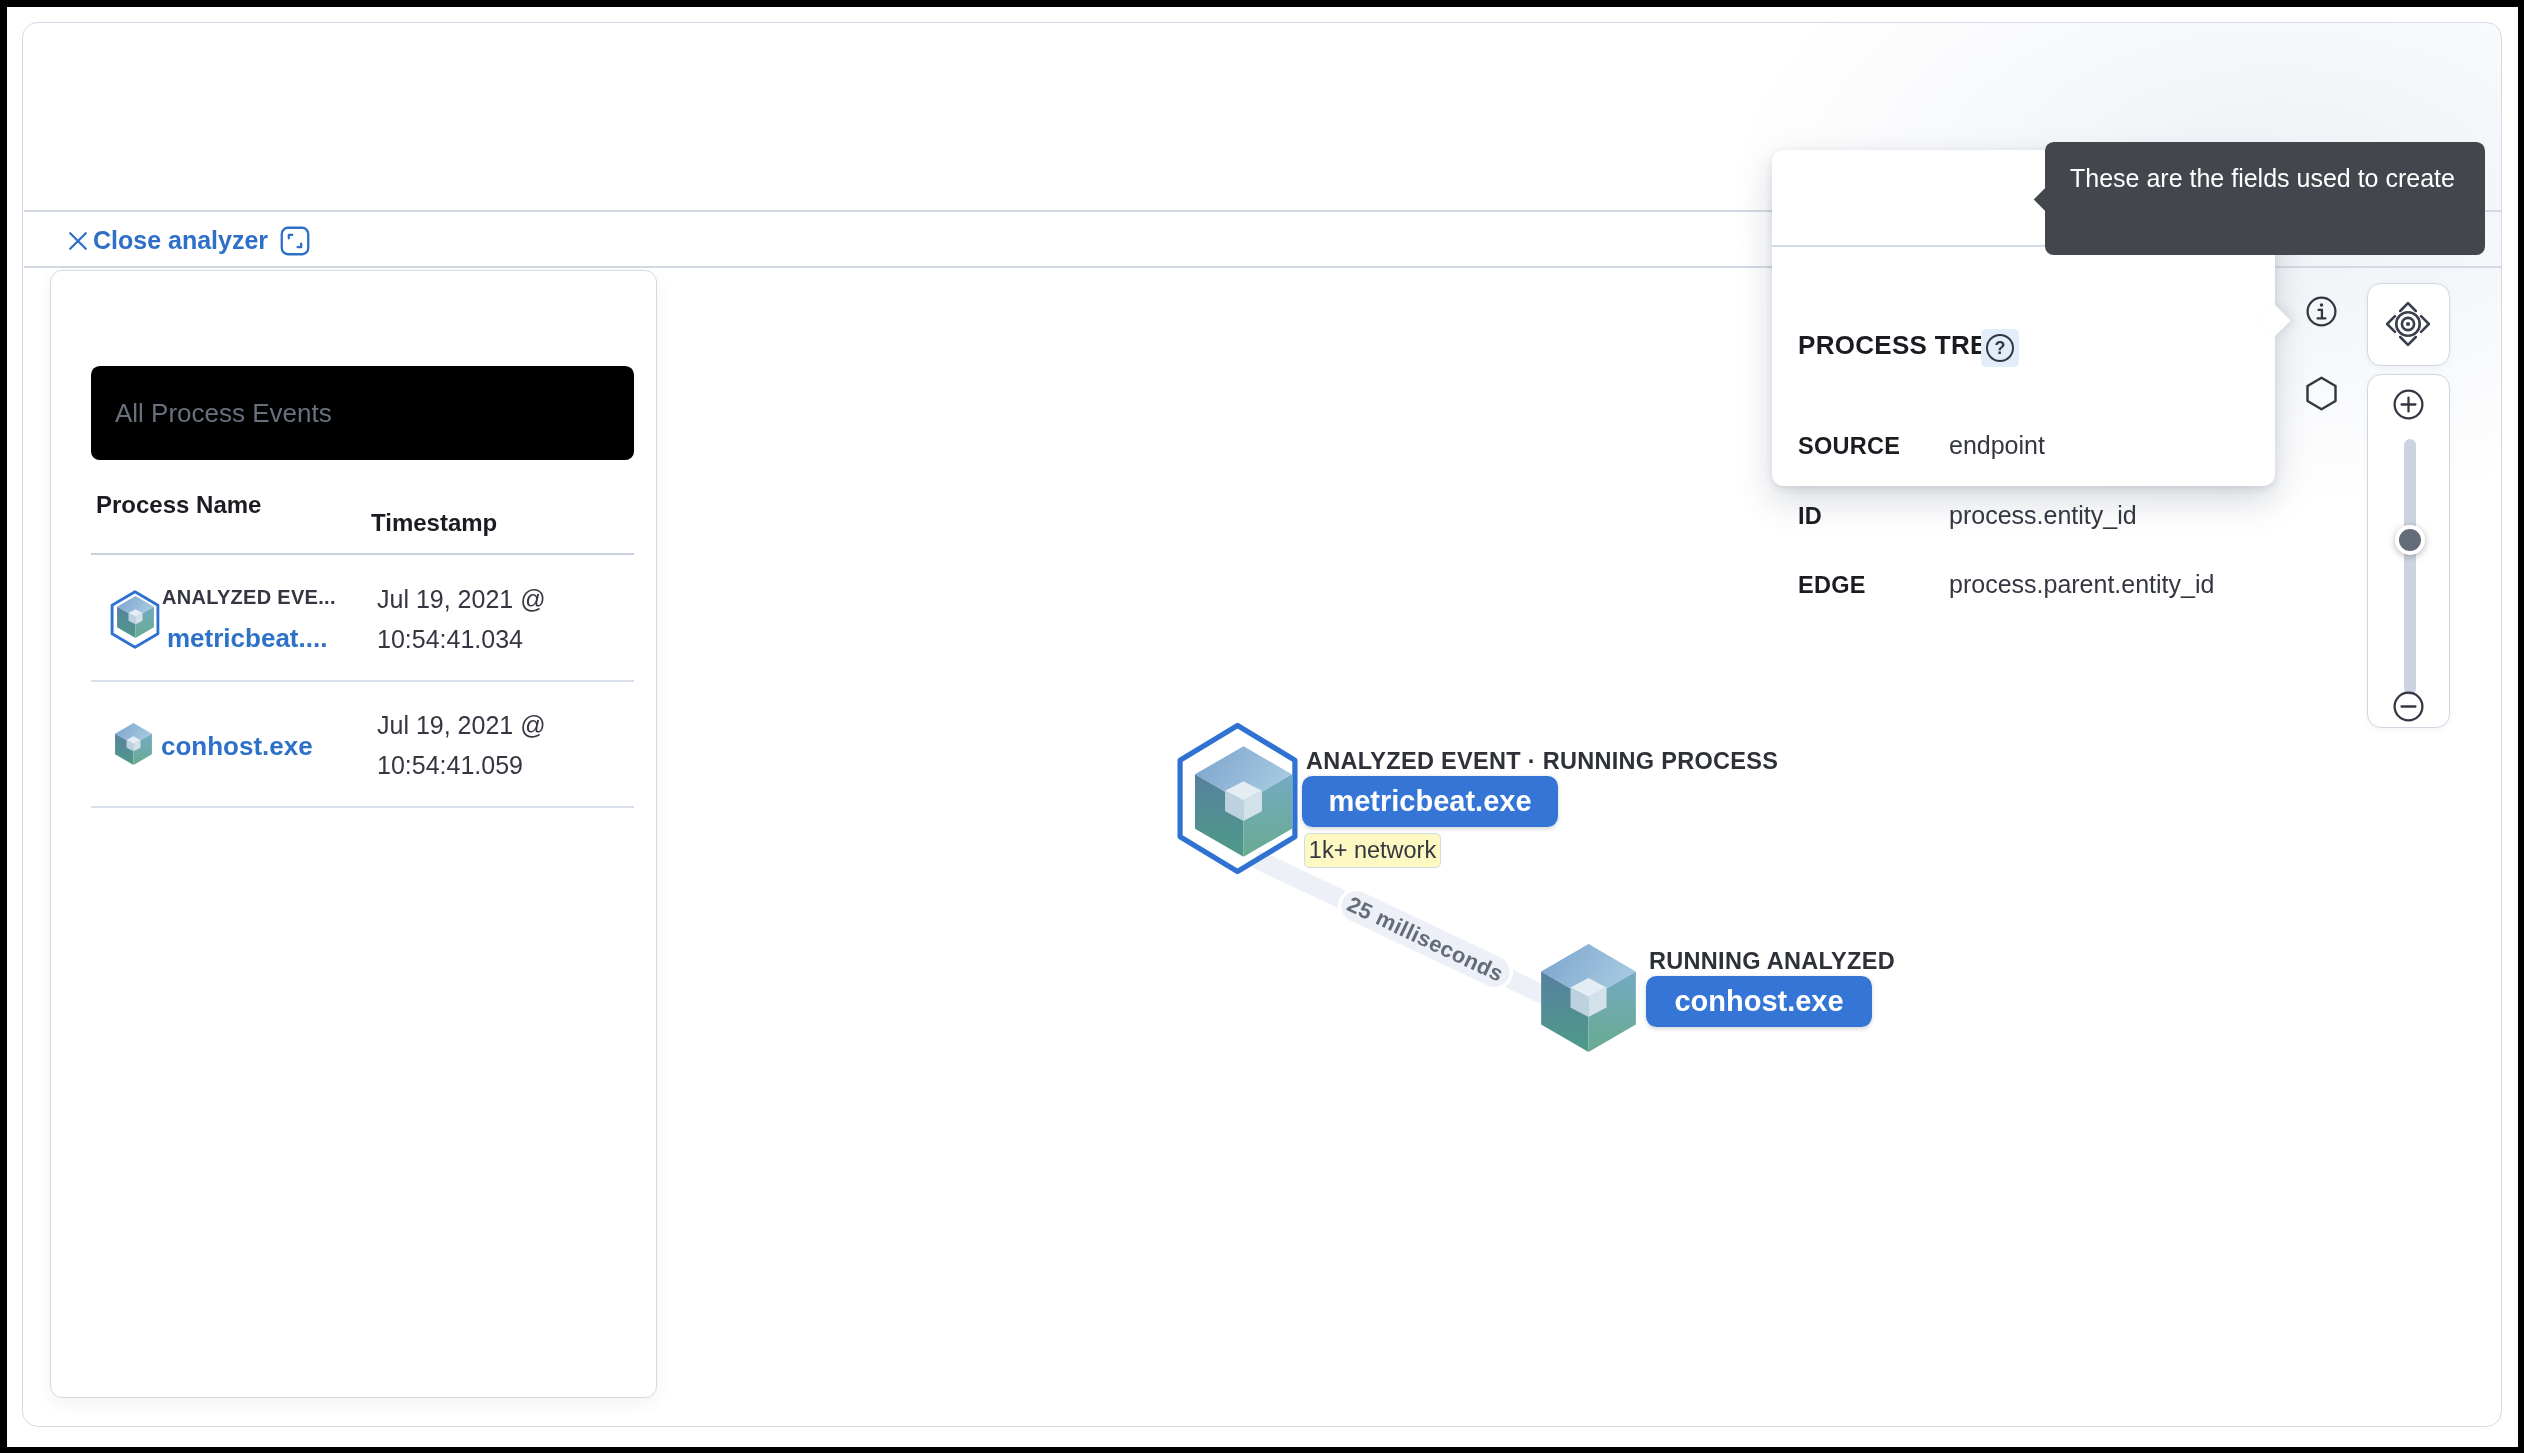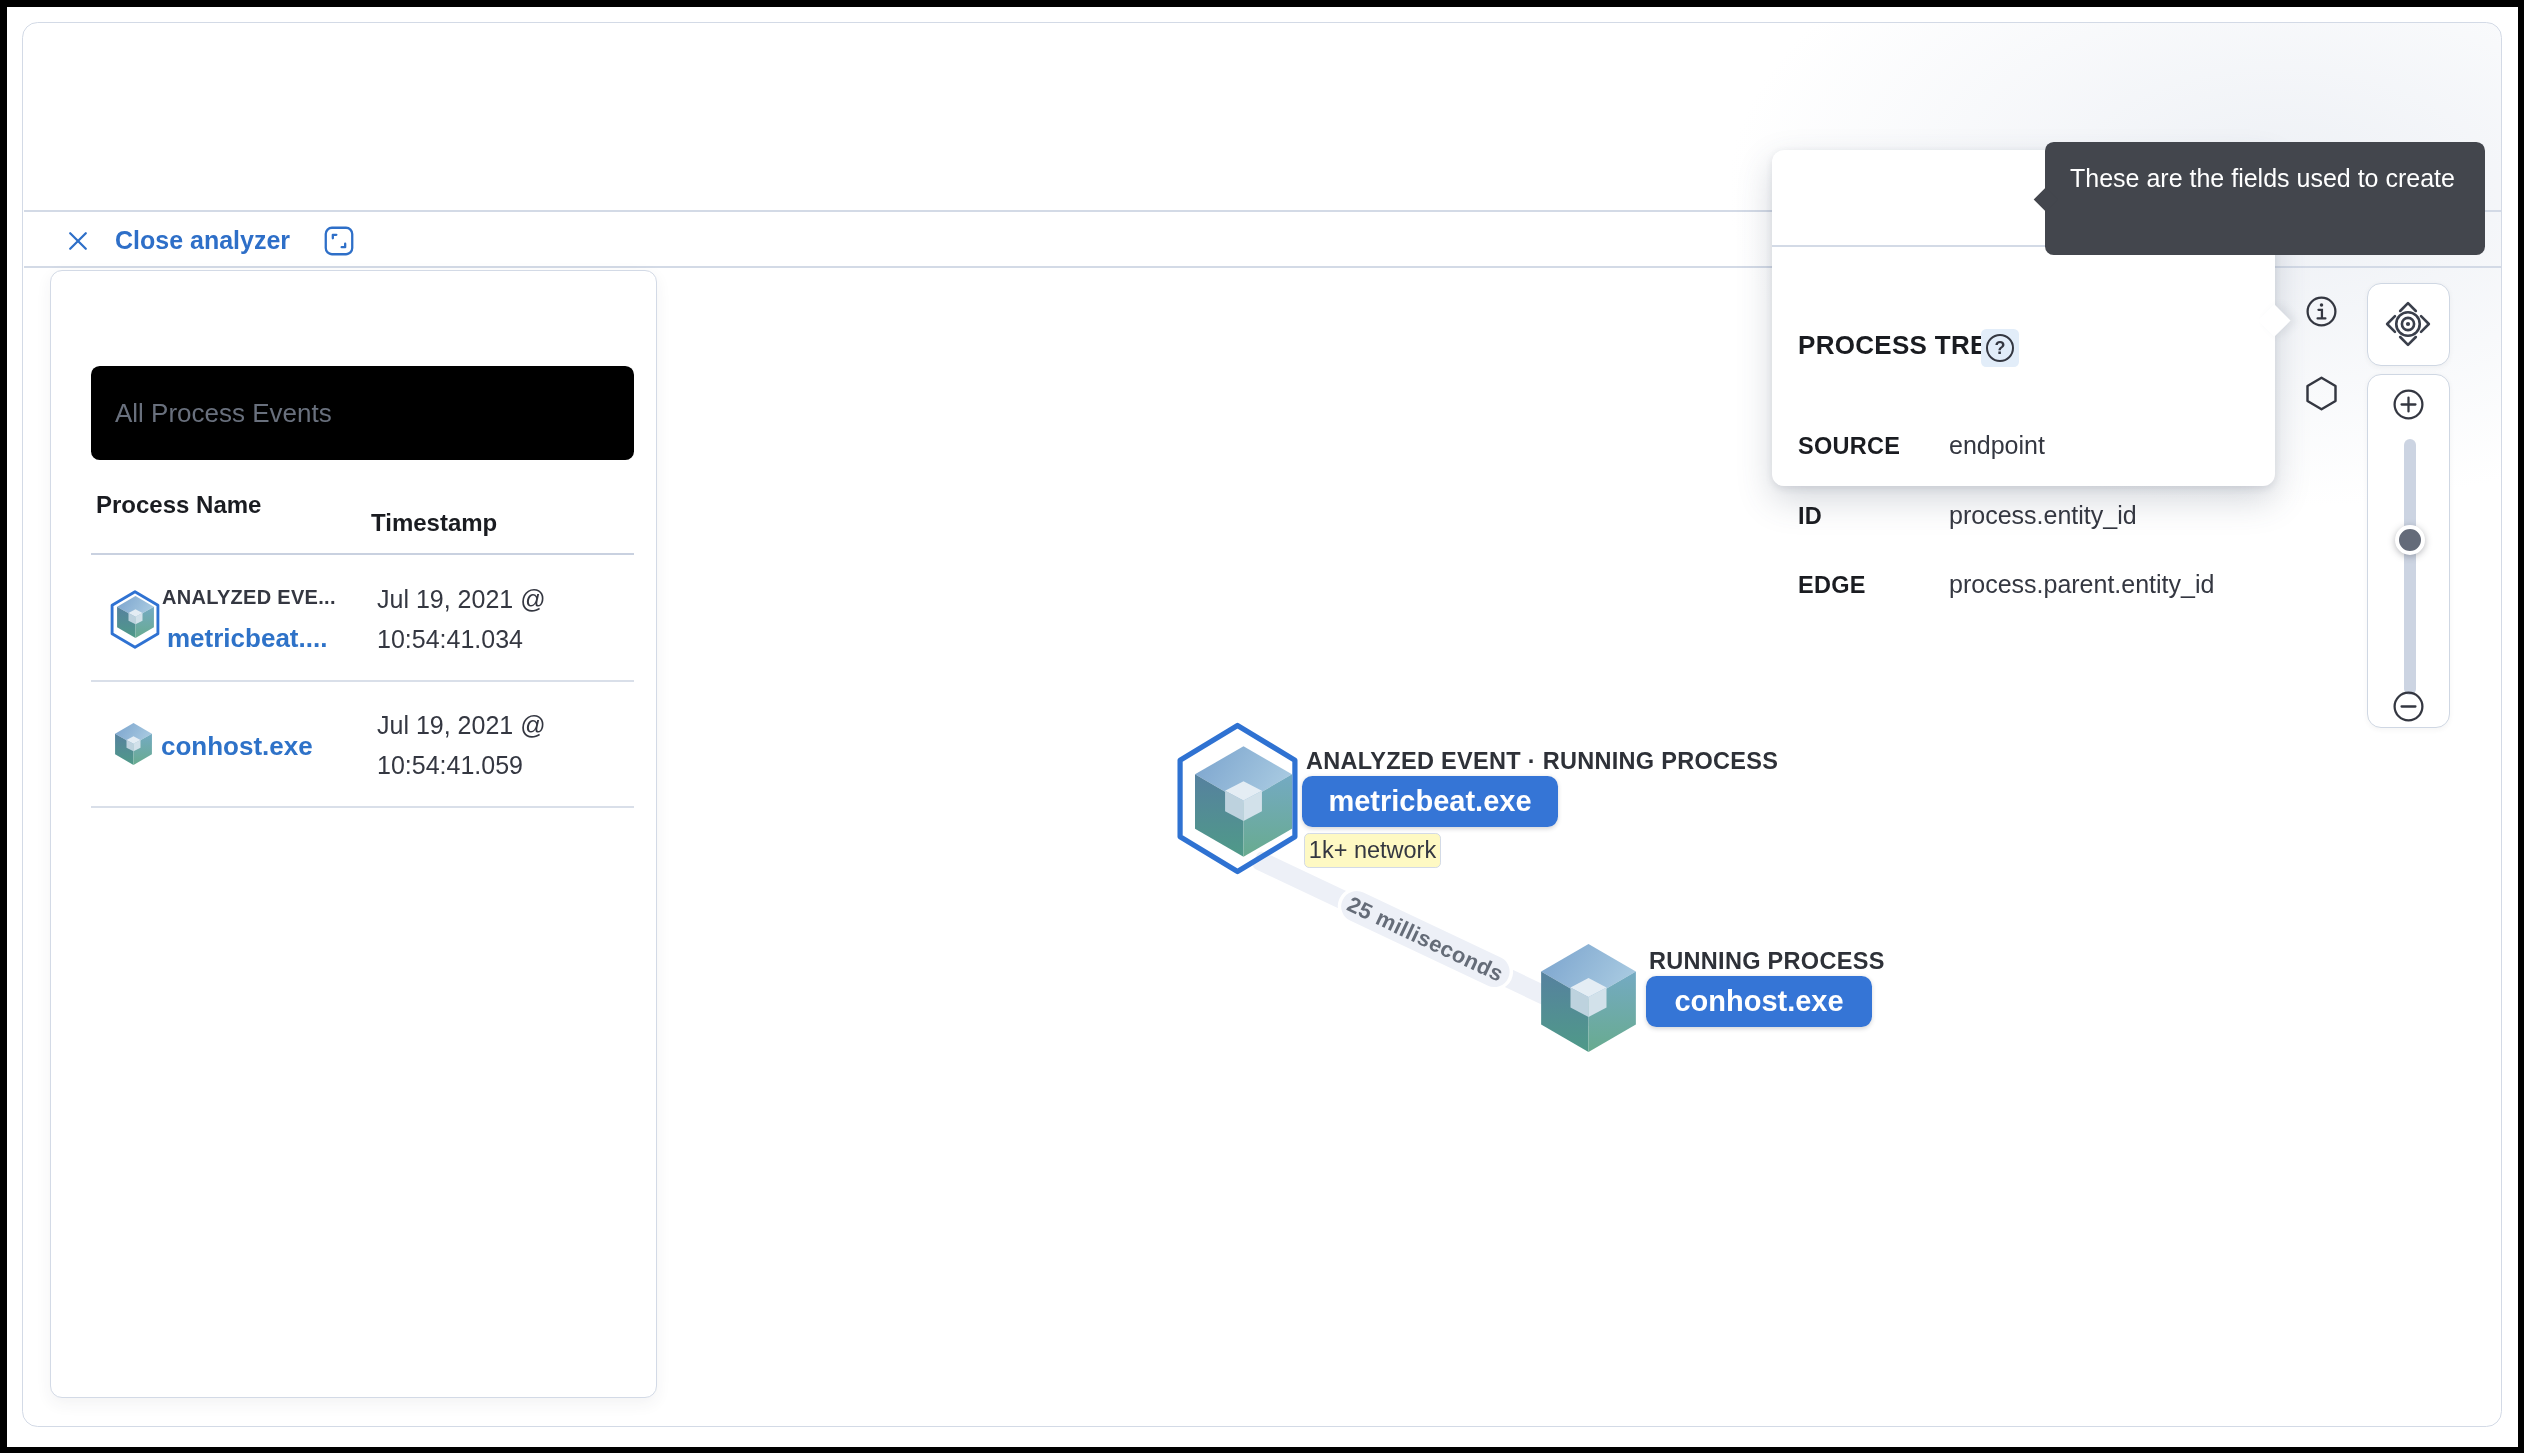--- a/index.html
+++ b/index.html
@@ -16,21 +16,21 @@
   
   .panel {
     left:22px; top:22px; width:2480px; height:1405px;
     border:1.7px solid #d3dae6; border-radius:15.6px;
     background: radial-gradient(1000px 574px at 91% 12%, #edf0f5 0%, rgba(255,255,255,0) 55%), #ffffff;
   }
 
   .hdiv { height:1.7px; background:#d3dae6; }
 
   
-  .close-row { left:65px; top:223px; height:35px; display:flex; align-items:center; gap:24px; z-index:4; cursor:pointer; }
+  .close-row { left:65px; top:223px; height:35px; display:flex; align-items:center; gap:2px; z-index:4; cursor:pointer; }
   .close-label { font-size:25px; font-weight:600; color:#2e6fc8; }
 
   
   .card {
     left:50px; top:270px; width:607px; height:1128px; background:#fff;
     border:1.7px solid #d3dae6; border-radius:12px; z-index:3;
     box-shadow:0 5.2px 15.6px rgba(52,55,65,0.06);
   }
   .card-title {
     left:91px; top:366px; width:543px; height:94px; border-radius:8.7px;
@@ -219,21 +219,21 @@
 </div>
 <div class="abs kicker" style="left:1306px; top:748px;">ANALYZED EVENT · RUNNING PROCESS</div>
 <div class="abs node-btn" style="left:1302px; top:776px; width:256px; height:51px;">metricbeat.exe</div>
 <div class="abs node-pill" style="left:1304px; top:833px; width:137px; height:35px;">1k+ network</div>
 
 <div class="abs" style="left:1541px; top:944px; z-index:2; cursor:pointer;">
   <svg width="95" height="108" viewBox="0 0 100 114">
       <use href="#cube-sym"></use>
     </svg>
 </div>
-<div class="abs kicker" style="left:1649px; top:948px;">RUNNING PROCESS</div>
+<div class="abs kicker" style="left:1649px; top:948px;">RUNNING ANALYZED</div>
 <div class="abs node-btn" style="left:1646px; top:976px; width:226px; height:51px;">conhost.exe</div>
 
 <div class="abs popover">
   <div class="pop-arrow"></div>
   <div class="pop-title-wrap">
     <span class="pop-title">PROCESS TREE</span>
     <span class="pop-help">
       <span class="pop-help-circle">?</span>
     </span>
     <div class="hdiv pop-div"></div>

